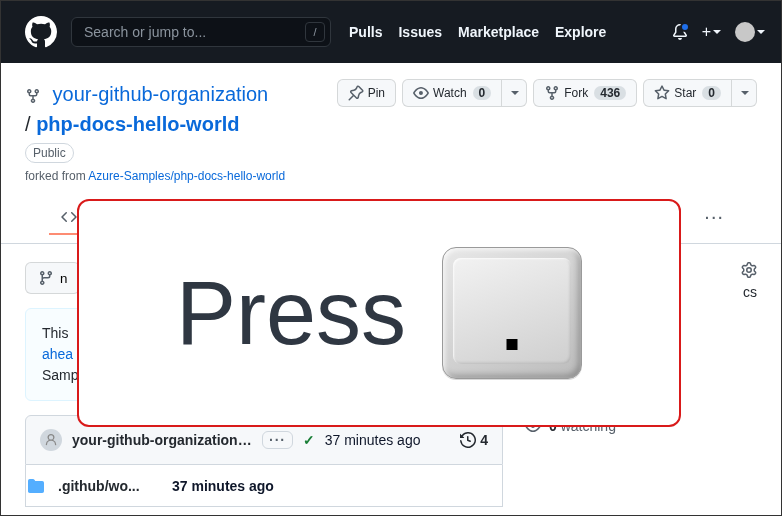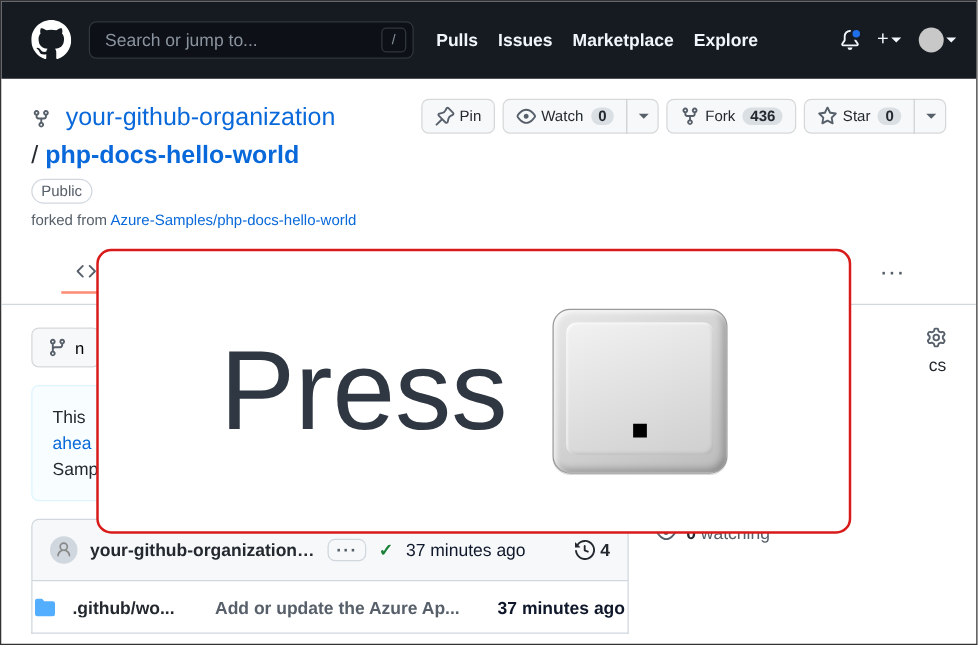--- a/index.html
+++ b/index.html
@@ -234,21 +234,20 @@
       </a>
     </div>
 
     <div class="file-row">
       <span class="folder-icon">
         <svg width="16" height="16" viewBox="0 0 16 16" fill="#54aeff">
             <path d="M1.75 1A1.75 1.75 0 0 0 0 2.75v10.5C0 14.216.784 15 1.75 15h12.5A1.75 1.75 0 0 0 16 13.25v-8.5A1.75 1.75 0 0 0 14.25 3H7.5a.25.25 0 0 1-.2-.1l-.9-1.2C6.07 1.26 5.55 1 5 1H1.75Z"></path>
           </svg>
       </span>
       <a class="file-name">.github/wo...</a>
-      <a class="file-msg">Add or update the Azure Ap...</a>
       <span class="time">37 minutes ago</span>
     </div>
   </div>
 
   <div class="right-col">
     <div class="gear-row">
       <a>
         <svg width="16" height="16" viewBox="0 0 16 16" fill="#57606a">
             <path d="M8 0a8.2 8.2 0 0 1 .701.031C9.444.095 9.99.645 10.16 1.29l.288 1.107c.018.066.079.158.212.224.231.114.454.243.668.386.123.082.233.09.299.071l1.103-.303c.644-.176 1.392.021 1.82.63.27.385.506.792.704 1.218.315.675.111 1.422-.364 1.891l-.814.806c-.049.048-.098.147-.088.294.016.257.016.515 0 .772-.01.147.038.246.088.294l.814.806c.475.469.679 1.216.364 1.891a7.977 7.977 0 0 1-.704 1.217c-.428.61-1.176.807-1.82.63l-1.102-.302c-.067-.019-.177-.011-.3.071a5.909 5.909 0 0 1-.668.386c-.133.066-.194.158-.211.224l-.29 1.106c-.168.646-.715 1.196-1.458 1.26a8.006 8.006 0 0 1-1.402 0c-.743-.064-1.289-.614-1.458-1.26l-.289-1.106c-.018-.066-.079-.158-.212-.224a5.738 5.738 0 0 1-.668-.386c-.123-.082-.233-.09-.299-.071l-1.103.303c-.644.176-1.392-.021-1.82-.63a8.12 8.12 0 0 1-.704-1.218c-.315-.675-.111-1.422.363-1.891l.815-.806c.05-.048.098-.147.088-.294a6.214 6.214 0 0 1 0-.772c.01-.147-.038-.246-.088-.294l-.815-.806C.635 6.045.431 5.298.746 4.623a7.92 7.92 0 0 1 .704-1.217c.428-.61 1.176-.807 1.82-.63l1.102.302c.067.019.177.011.3-.071.214-.143.437-.272.668-.386.133-.066.194-.158.211-.224l.29-1.106C6.009.645 6.556.095 7.299.03 7.53.01 7.764 0 8 0Zm-.571 1.525c-.036.003-.108.036-.137.146l-.289 1.105c-.147.561-.549.967-.998 1.189-.173.086-.34.183-.5.29-.417.278-.97.423-1.529.27l-1.103-.303c-.109-.03-.175.016-.195.045-.22.312-.412.644-.573.99-.014.031-.021.11.059.19l.815.806c.411.406.562.957.53 1.456a4.709 4.709 0 0 0 0 .582c.032.499-.119 1.05-.53 1.456l-.815.806c-.081.08-.073.159-.059.19.162.346.353.677.573.989.02.03.085.076.195.046l1.102-.303c.56-.153 1.113-.008 1.53.27.161.107.328.204.501.29.447.222.85.629.997 1.189l.289 1.105c.029.109.101.143.137.146a6.6 6.6 0 0 0 1.142 0c.036-.003.108-.036.137-.146l.289-1.105c.147-.561.549-.967.998-1.189.173-.086.34-.183.5-.29.417-.278.97-.423 1.529-.27l1.103.303c.109.029.175-.016.195-.045.22-.313.411-.644.573-.99.014-.031.021-.11-.059-.19l-.815-.806c-.411-.406-.562-.957-.53-1.456a4.709 4.709 0 0 0 0-.582c-.032-.499.119-1.05.53-1.456l.815-.806c.081-.08.073-.159.059-.19a6.464 6.464 0 0 0-.573-.989c-.02-.03-.085-.076-.195-.046l-1.102.303c-.56.153-1.113.008-1.53-.27a4.44 4.44 0 0 0-.501-.29c-.447-.222-.85-.629-.997-1.189l-.289-1.105c-.029-.11-.101-.143-.137-.146a6.6 6.6 0 0 0-1.142 0ZM11 8a3 3 0 1 1-6 0 3 3 0 0 1 6 0ZM9.5 8a1.5 1.5 0 1 0-3.001.001A1.5 1.5 0 0 0 9.5 8Z"></path>
           </svg>

